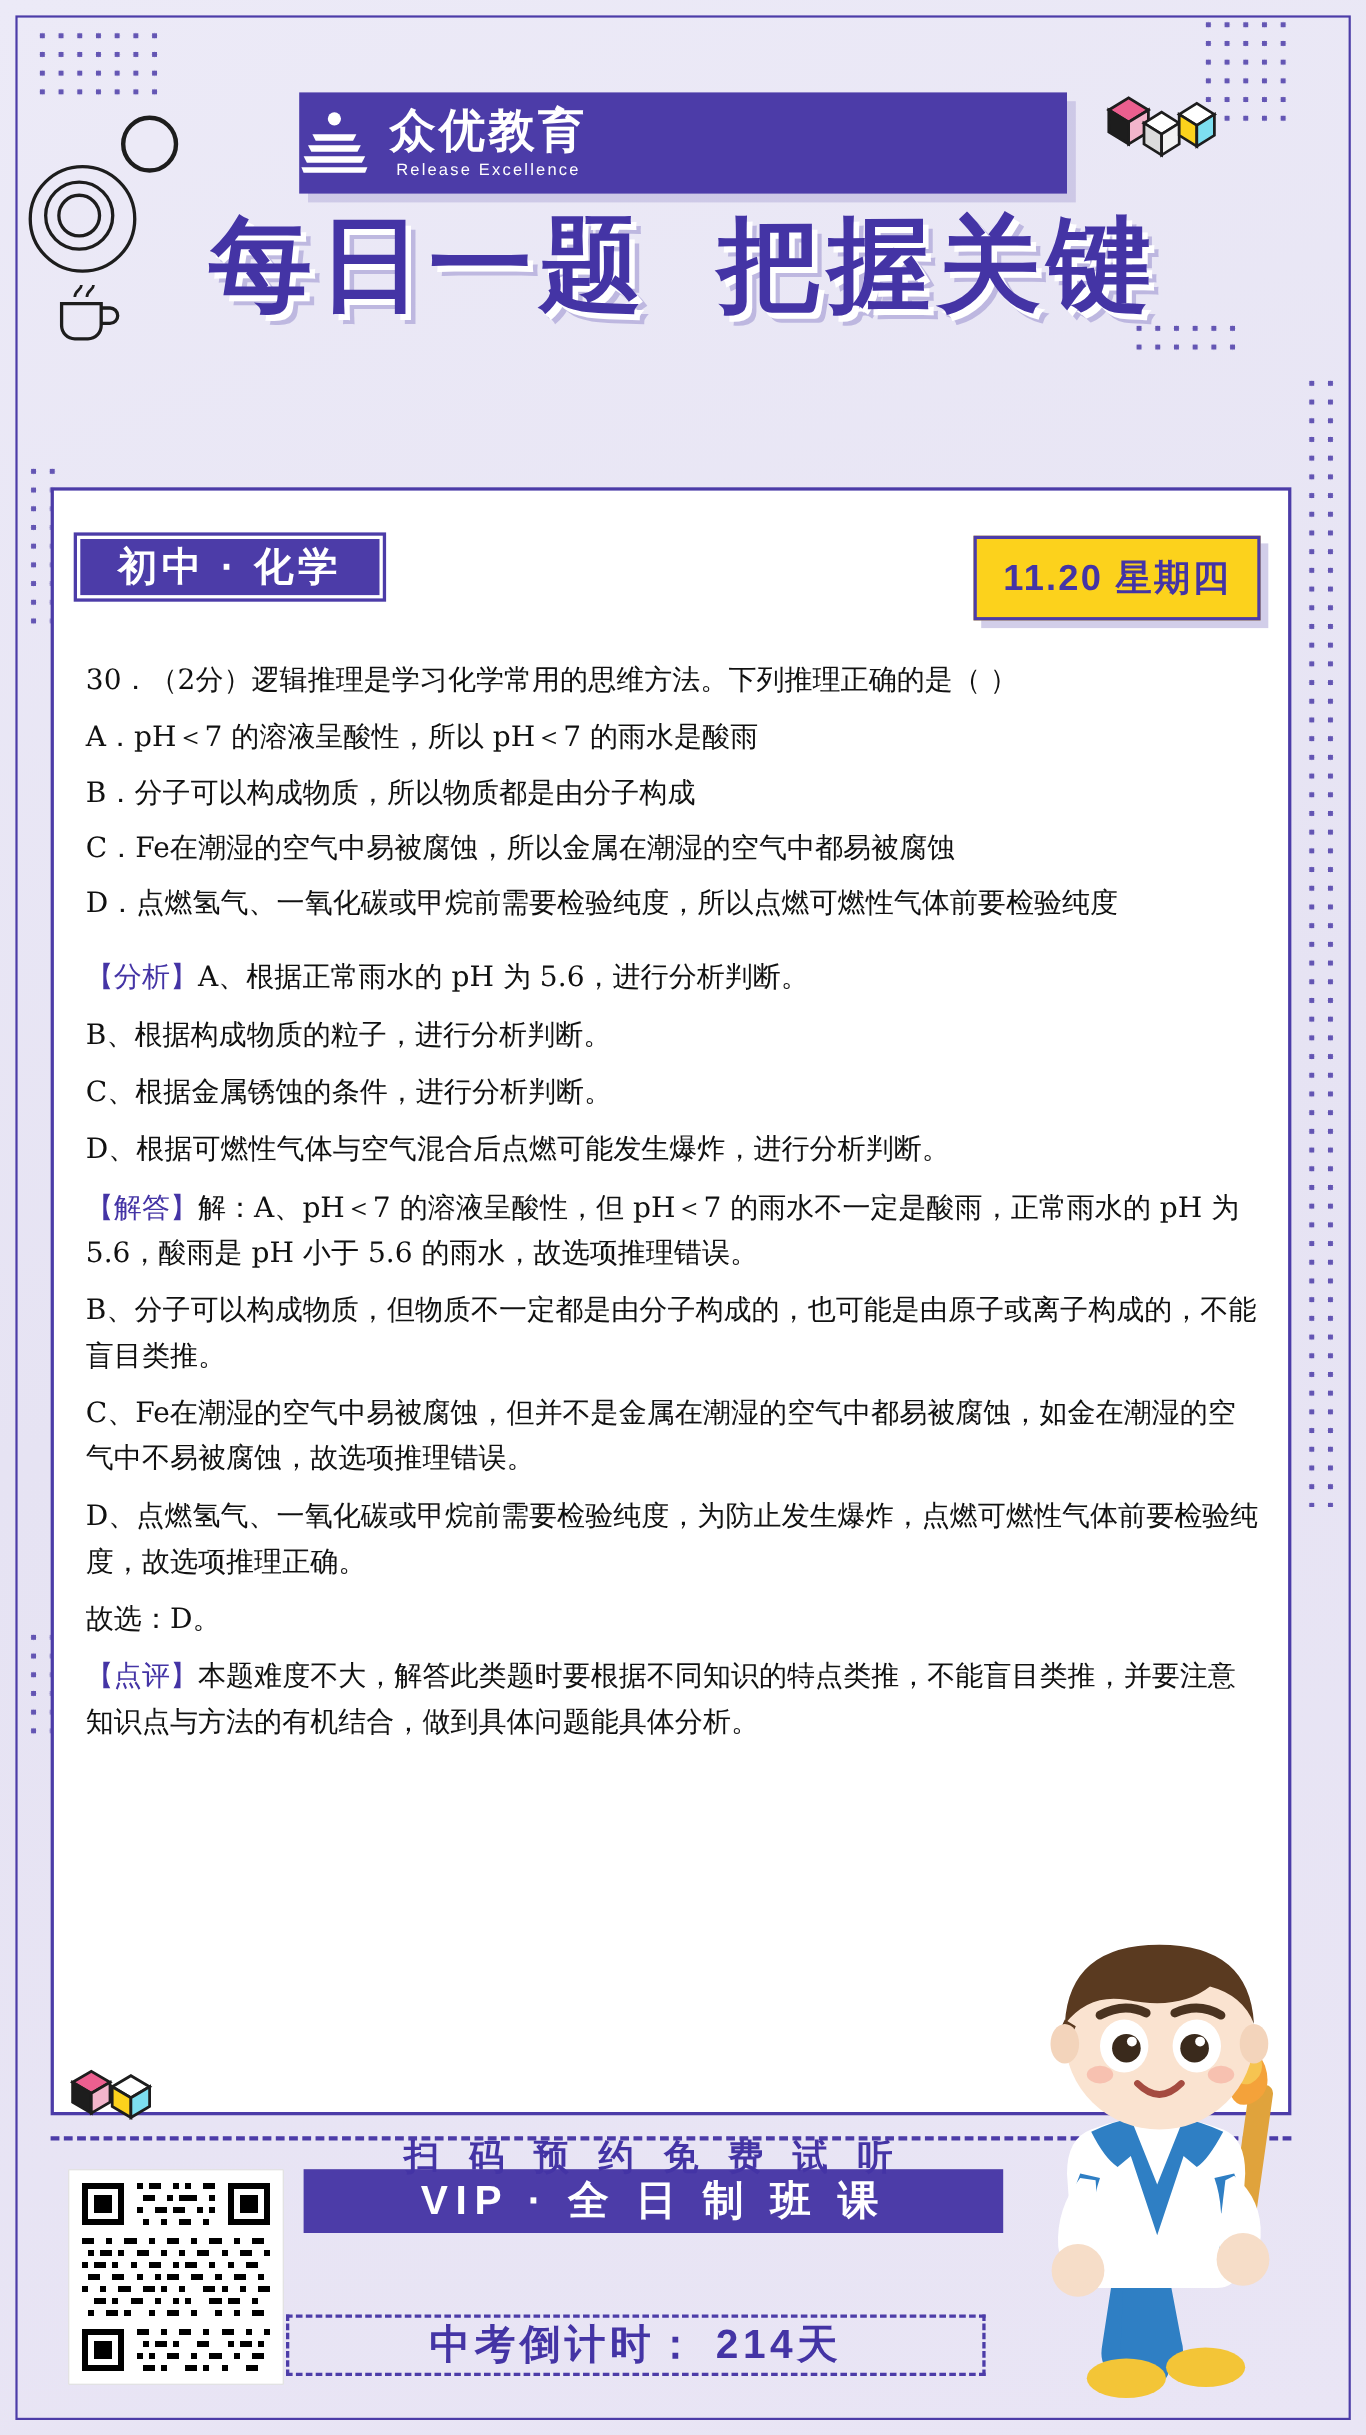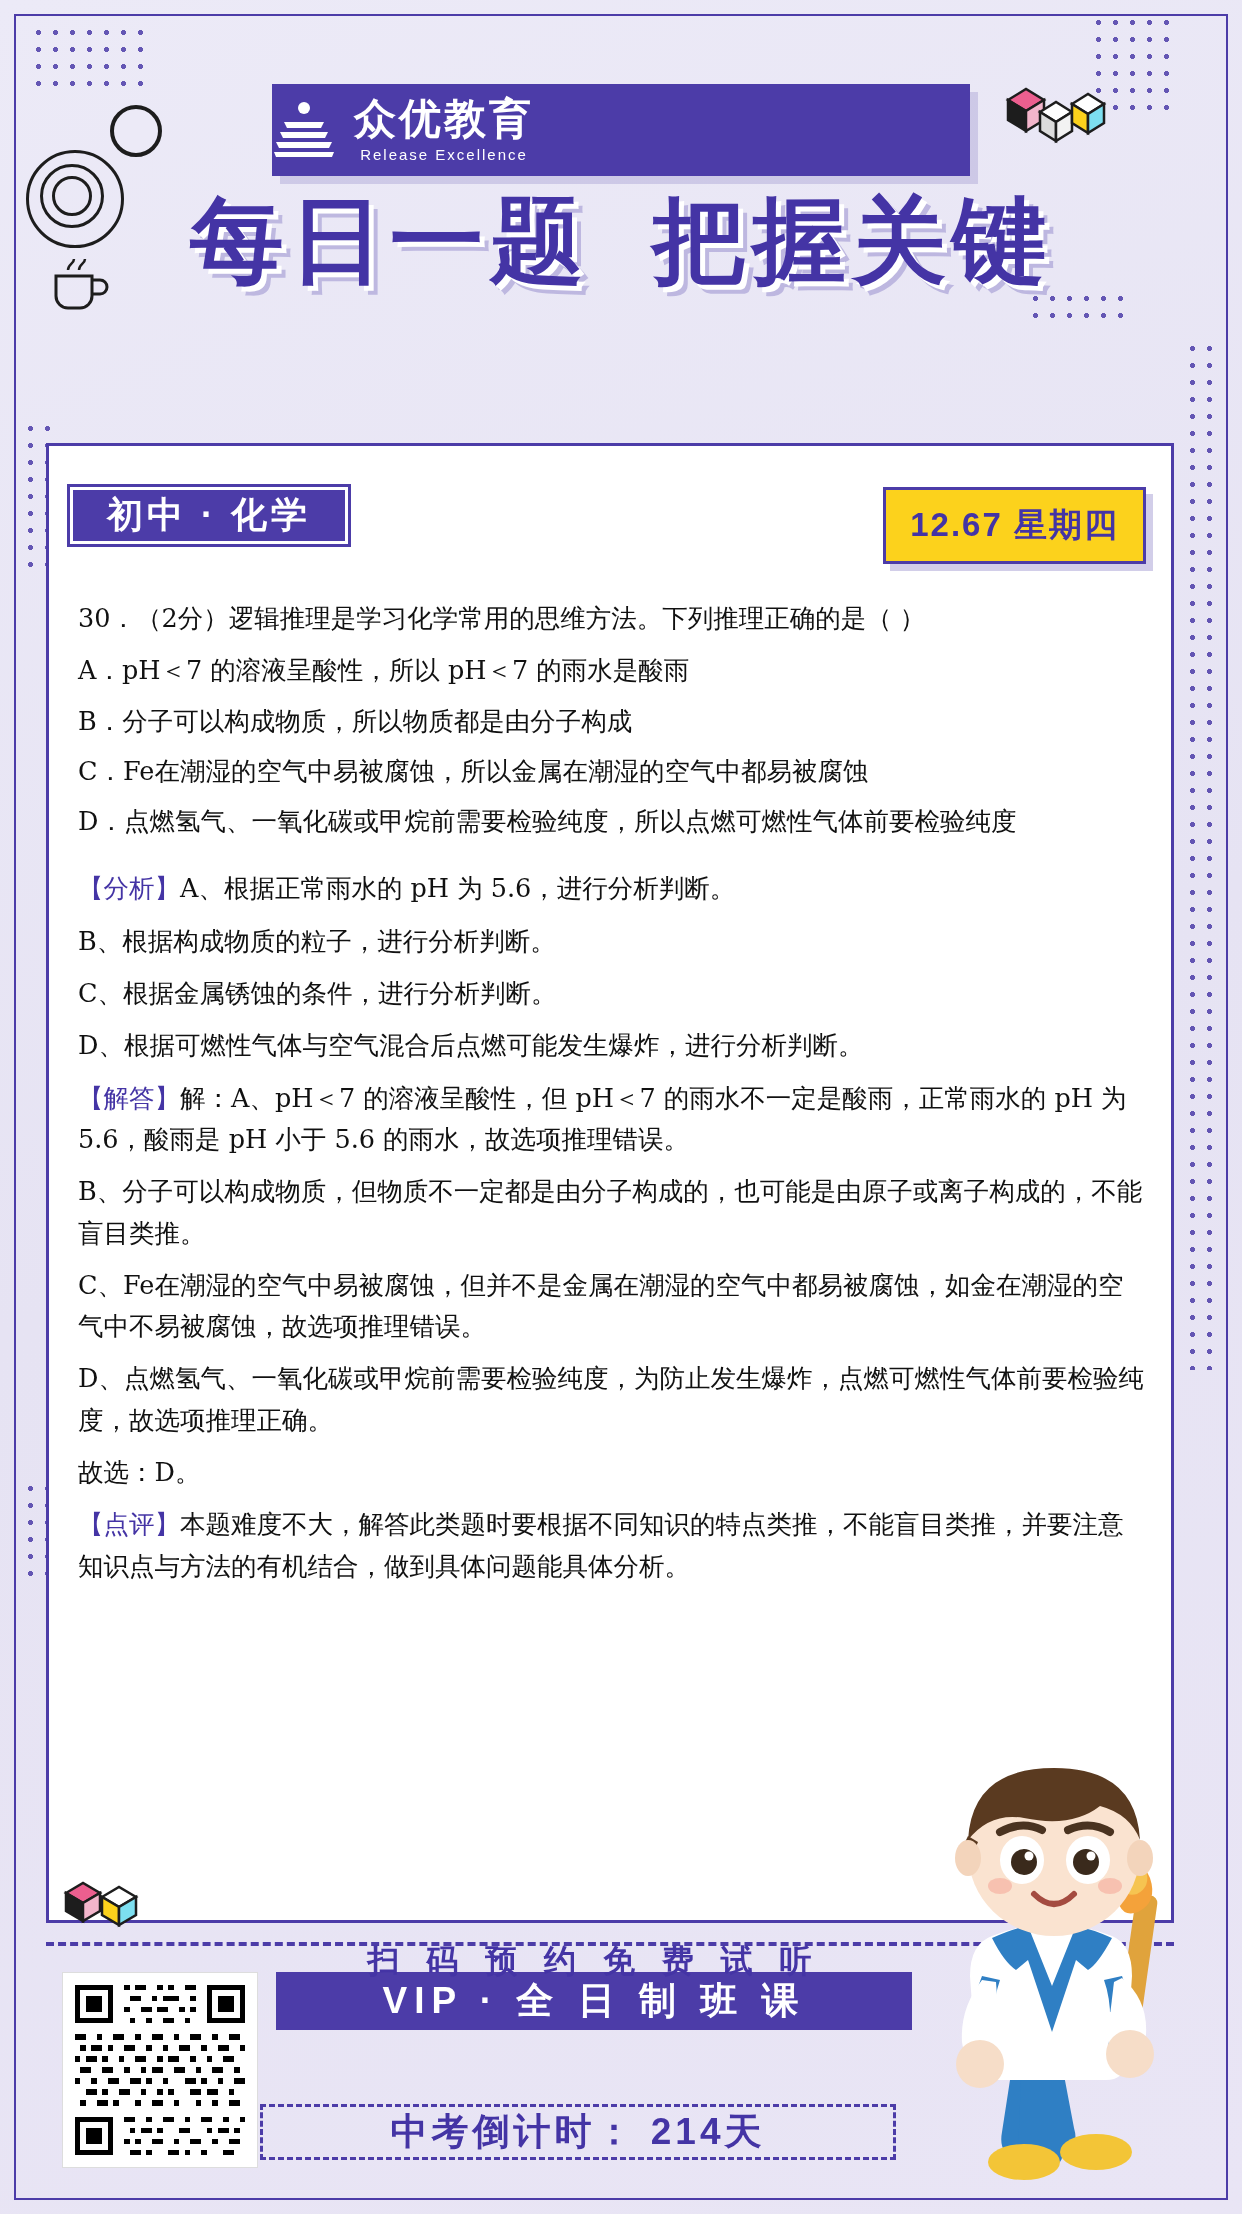--- a/index.html
+++ b/index.html
@@ -308,21 +308,21 @@
       <path d="M70 26 v19 l16 10 v-19 z" fill="#fcd21c"></path>
       <path d="M102 26 v19 l-16 10 v-19 z" fill="#7ddff0"></path>
     </g>
   </svg>
 
   <div class="headline">每日一题  把握关键</div>
 
   <div class="card"></div>
 
   <div class="tag-subject">初中 · 化学</div>
-  <div class="tag-date">12.67 星期四</div>
+  <div class="tag-date">11.20 星期四</div>
 
   <div class="content">
     <p>30．（2分）逻辑推理是学习化学常用的思维方法。下列推理正确的是（        ）</p>
     <p class="tight">A．pH＜7 的溶液呈酸性，所以 pH＜7 的雨水是酸雨</p>
     <p class="tight">B．分子可以构成物质，所以物质都是由分子构成</p>
     <p class="tight">C．Fe在潮湿的空气中易被腐蚀，所以金属在潮湿的空气中都易被腐蚀</p>
     <p class="tight">D．点燃氢气、一氧化碳或甲烷前需要检验纯度，所以点燃可燃性气体前要检验纯度</p>
 
     <p class="spacer"><span class="lbl">【分析】</span><span>A、根据正常雨水的 pH 为 5.6，进行分析判断。</span></p>
     <p>B、根据构成物质的粒子，进行分析判断。</p>

